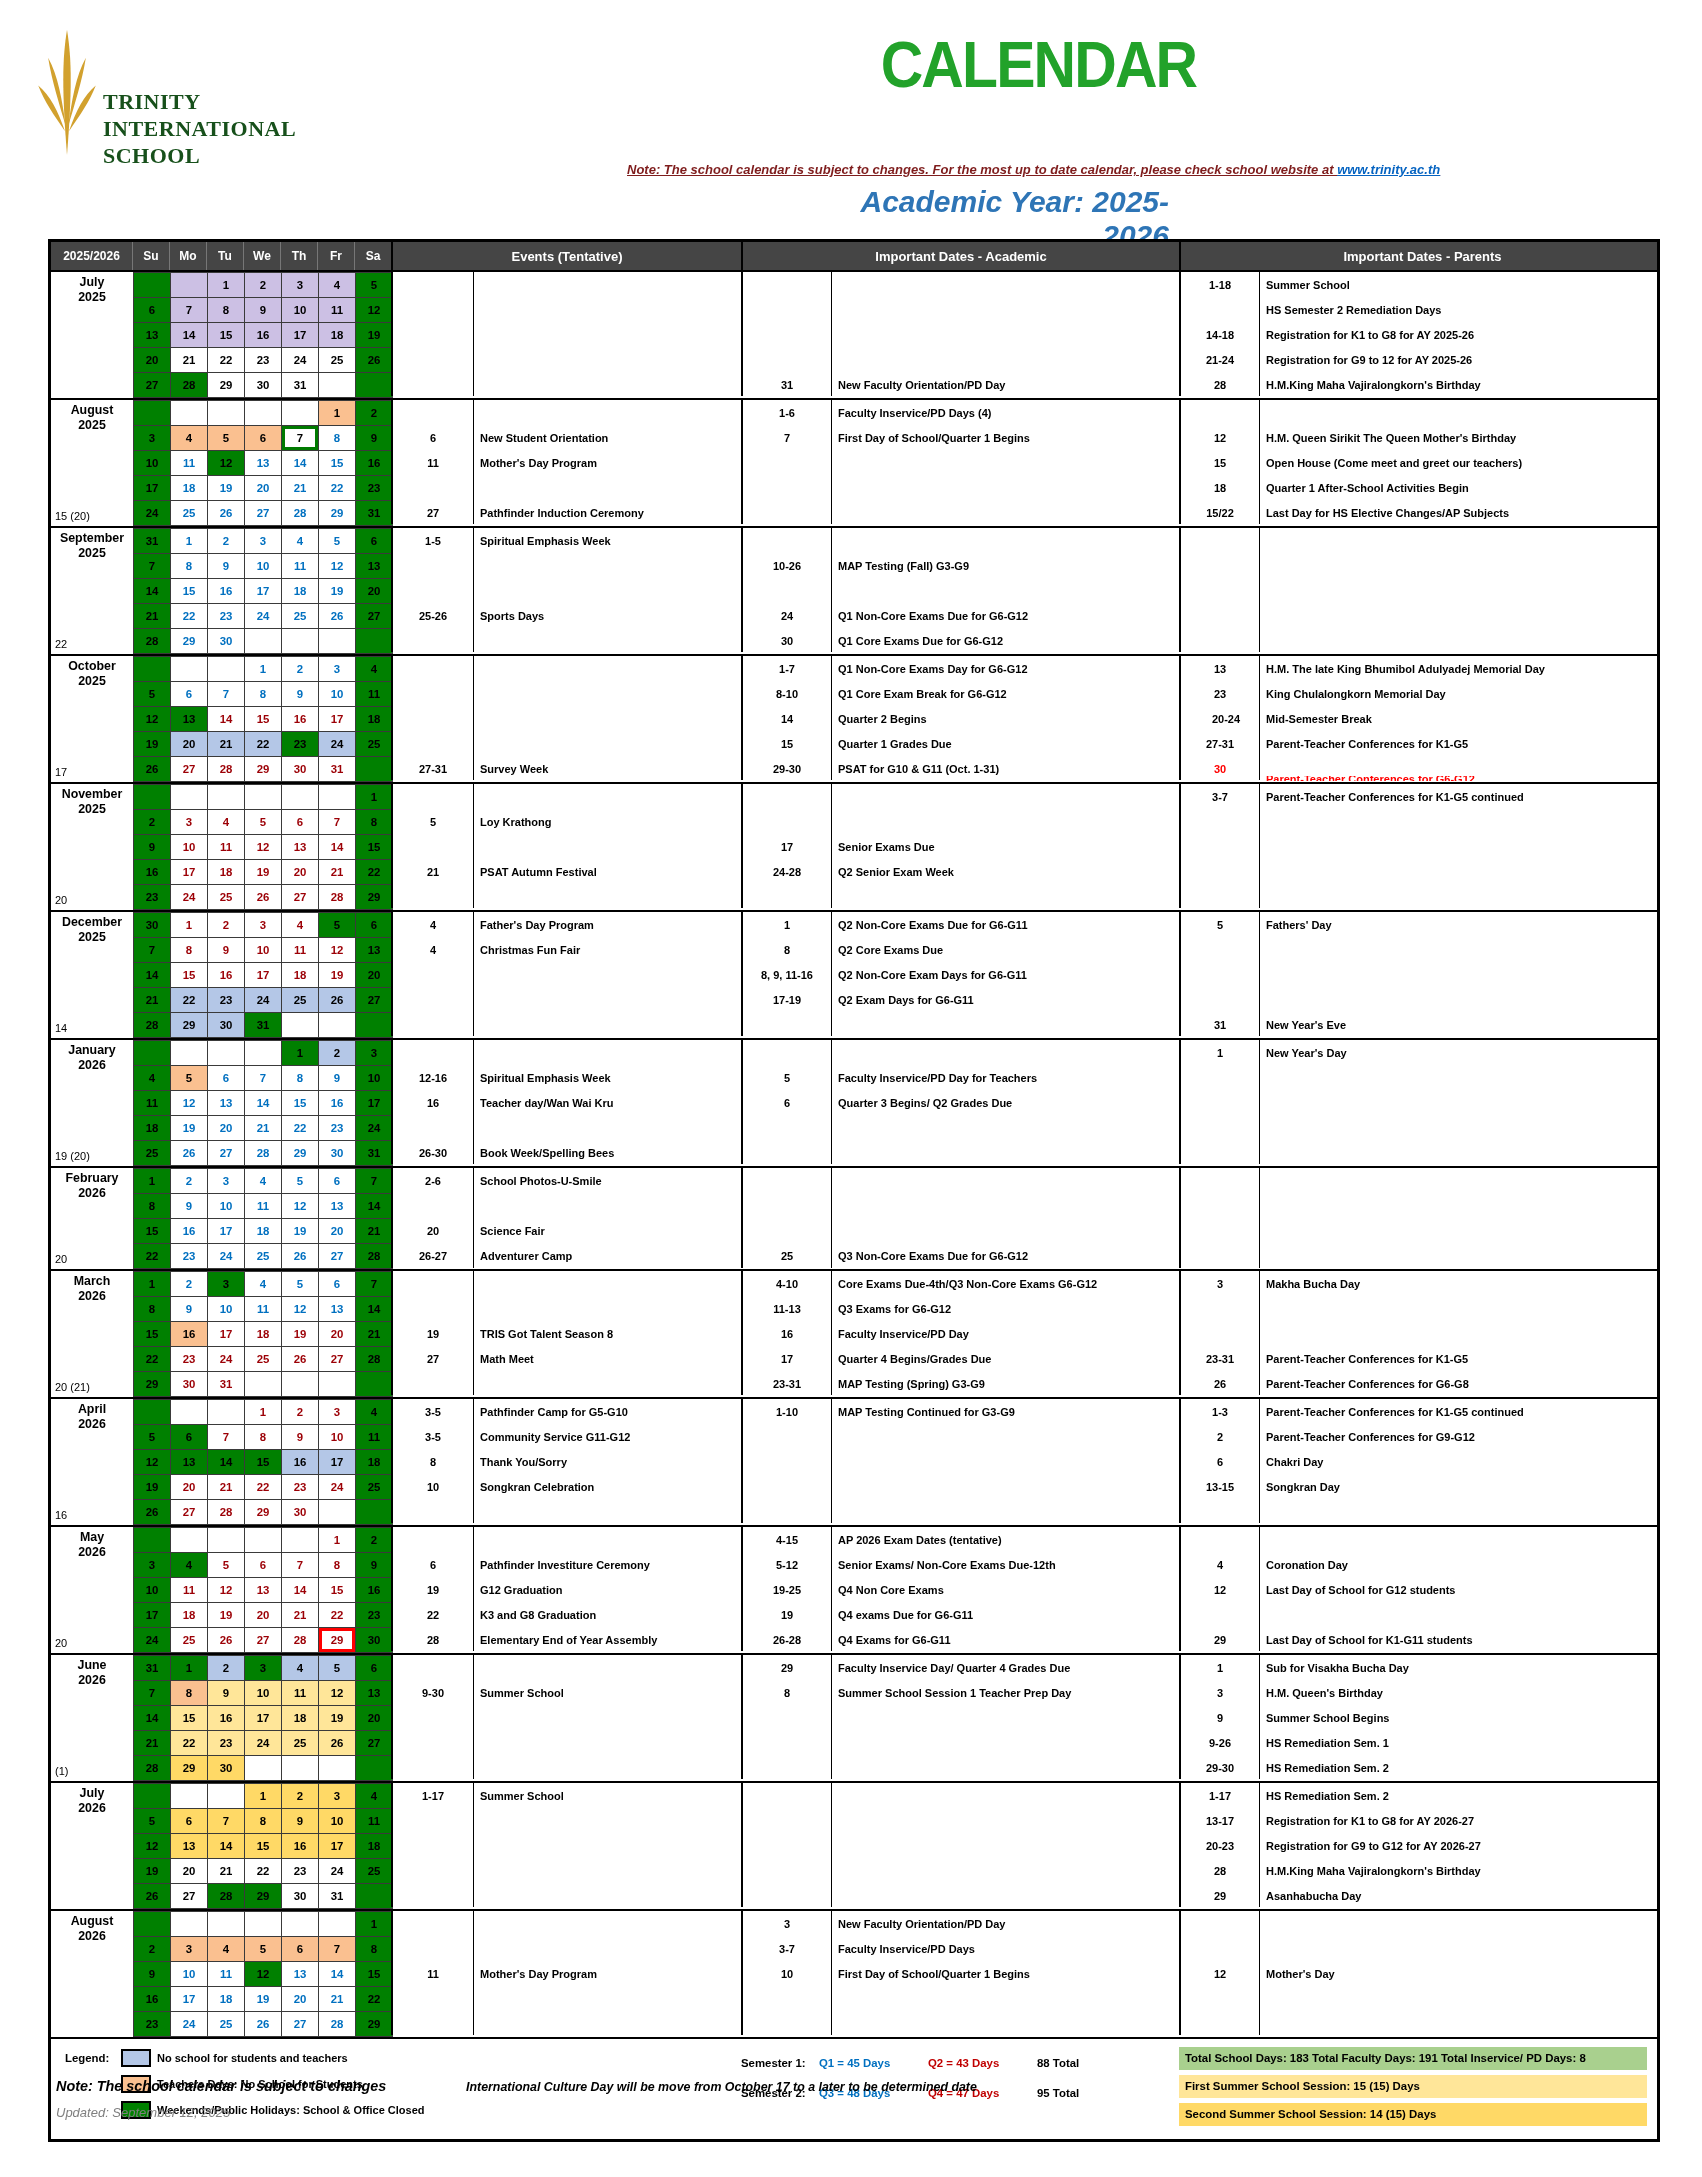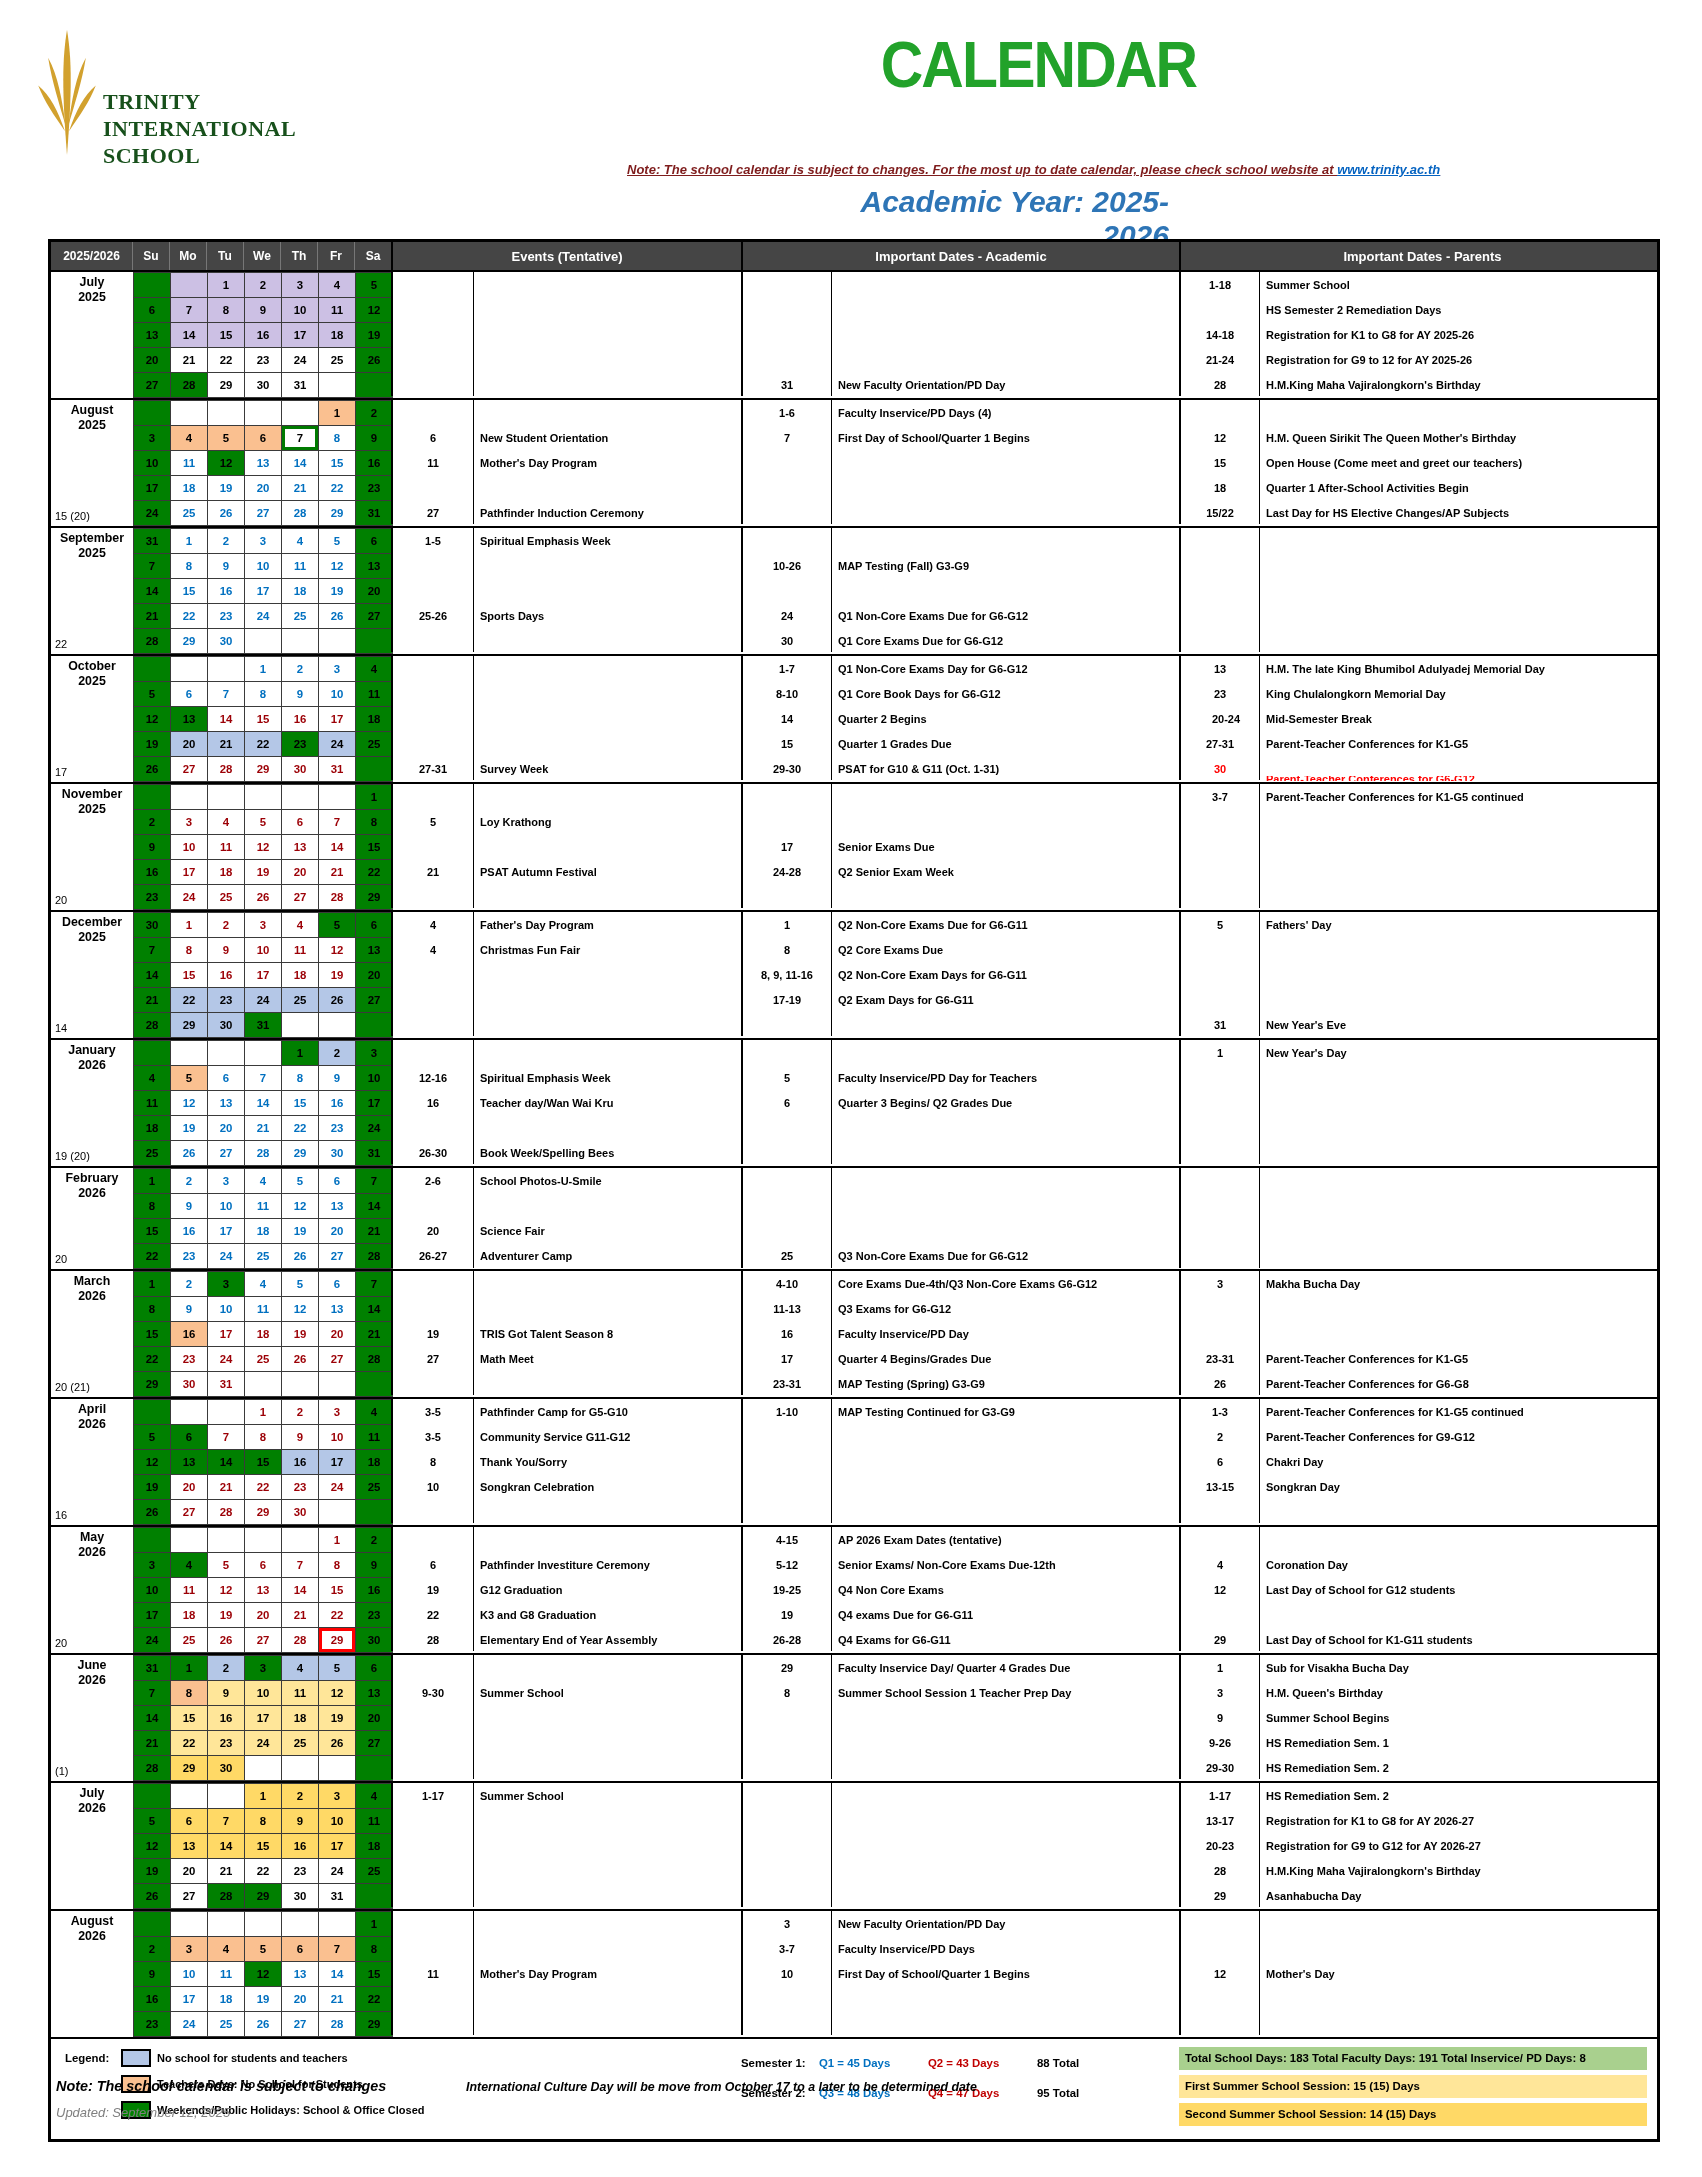--- a/index.html
+++ b/index.html
@@ -344,21 +344,21 @@
         <div class="sec events" style="height: 124px;">
           <div class="vline" style="left: 80px;"></div>
           <div class="num" style="grid-row: 5;">27-31</div>
           <div class="txt" style="grid-row: 5;">Survey Week</div>
         </div>
         <div class="sec academic" style="height: 124px;">
           <div class="vline" style="left: 88px;"></div>
           <div class="num" style="grid-row: 1;">1-7</div>
           <div class="txt" style="grid-row: 1;">Q1 Non-Core Exams Day for G6-G12</div>
           <div class="num" style="grid-row: 2;">8-10</div>
-          <div class="txt" style="grid-row: 2;">Q1 Core Book Days for G6-G12</div>
+          <div class="txt" style="grid-row: 2;">Q1 Core Exam Break for G6-G12</div>
           <div class="num" style="grid-row: 3;">14</div>
           <div class="txt" style="grid-row: 3;">Quarter 2 Begins</div>
           <div class="num" style="grid-row: 4;">15</div>
           <div class="txt" style="grid-row: 4;">Quarter 1 Grades Due</div>
           <div class="num" style="grid-row: 5;">29-30</div>
           <div class="txt" style="grid-row: 5;">PSAT for G10 &amp; G11 (Oct. 1-31)</div>
         </div>
         <div class="sec parents" style="height: 124px;">
           <div class="vline" style="left: 78px;"></div>
           <div class="num" style="grid-row: 1;">13</div>

